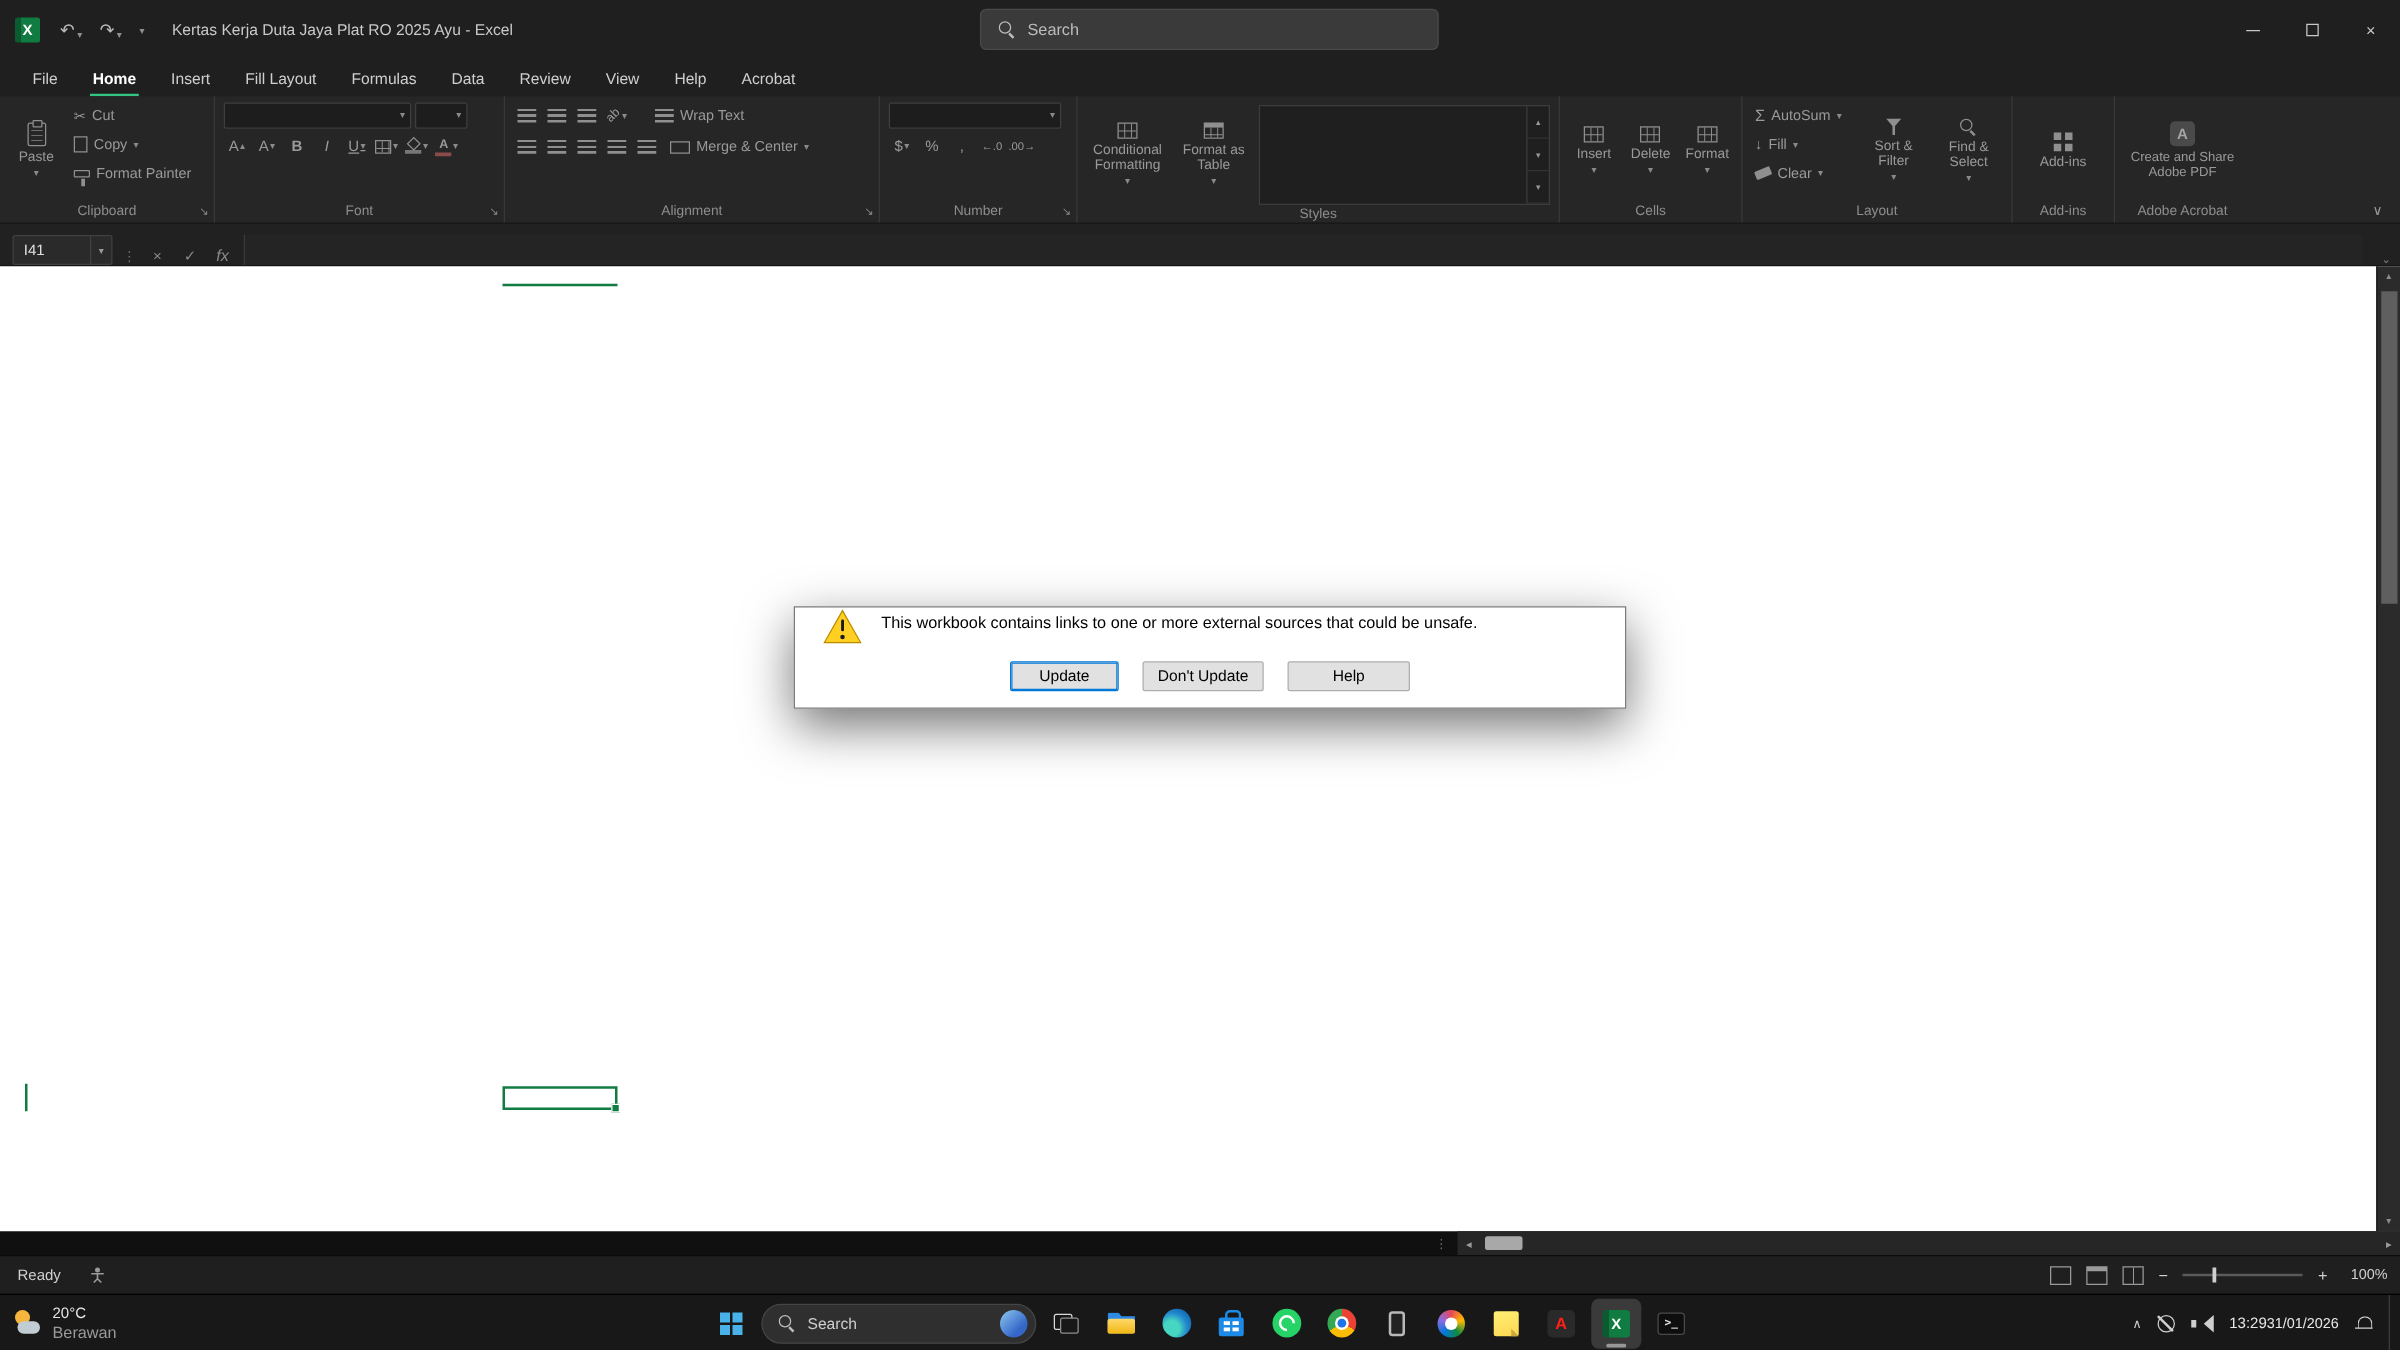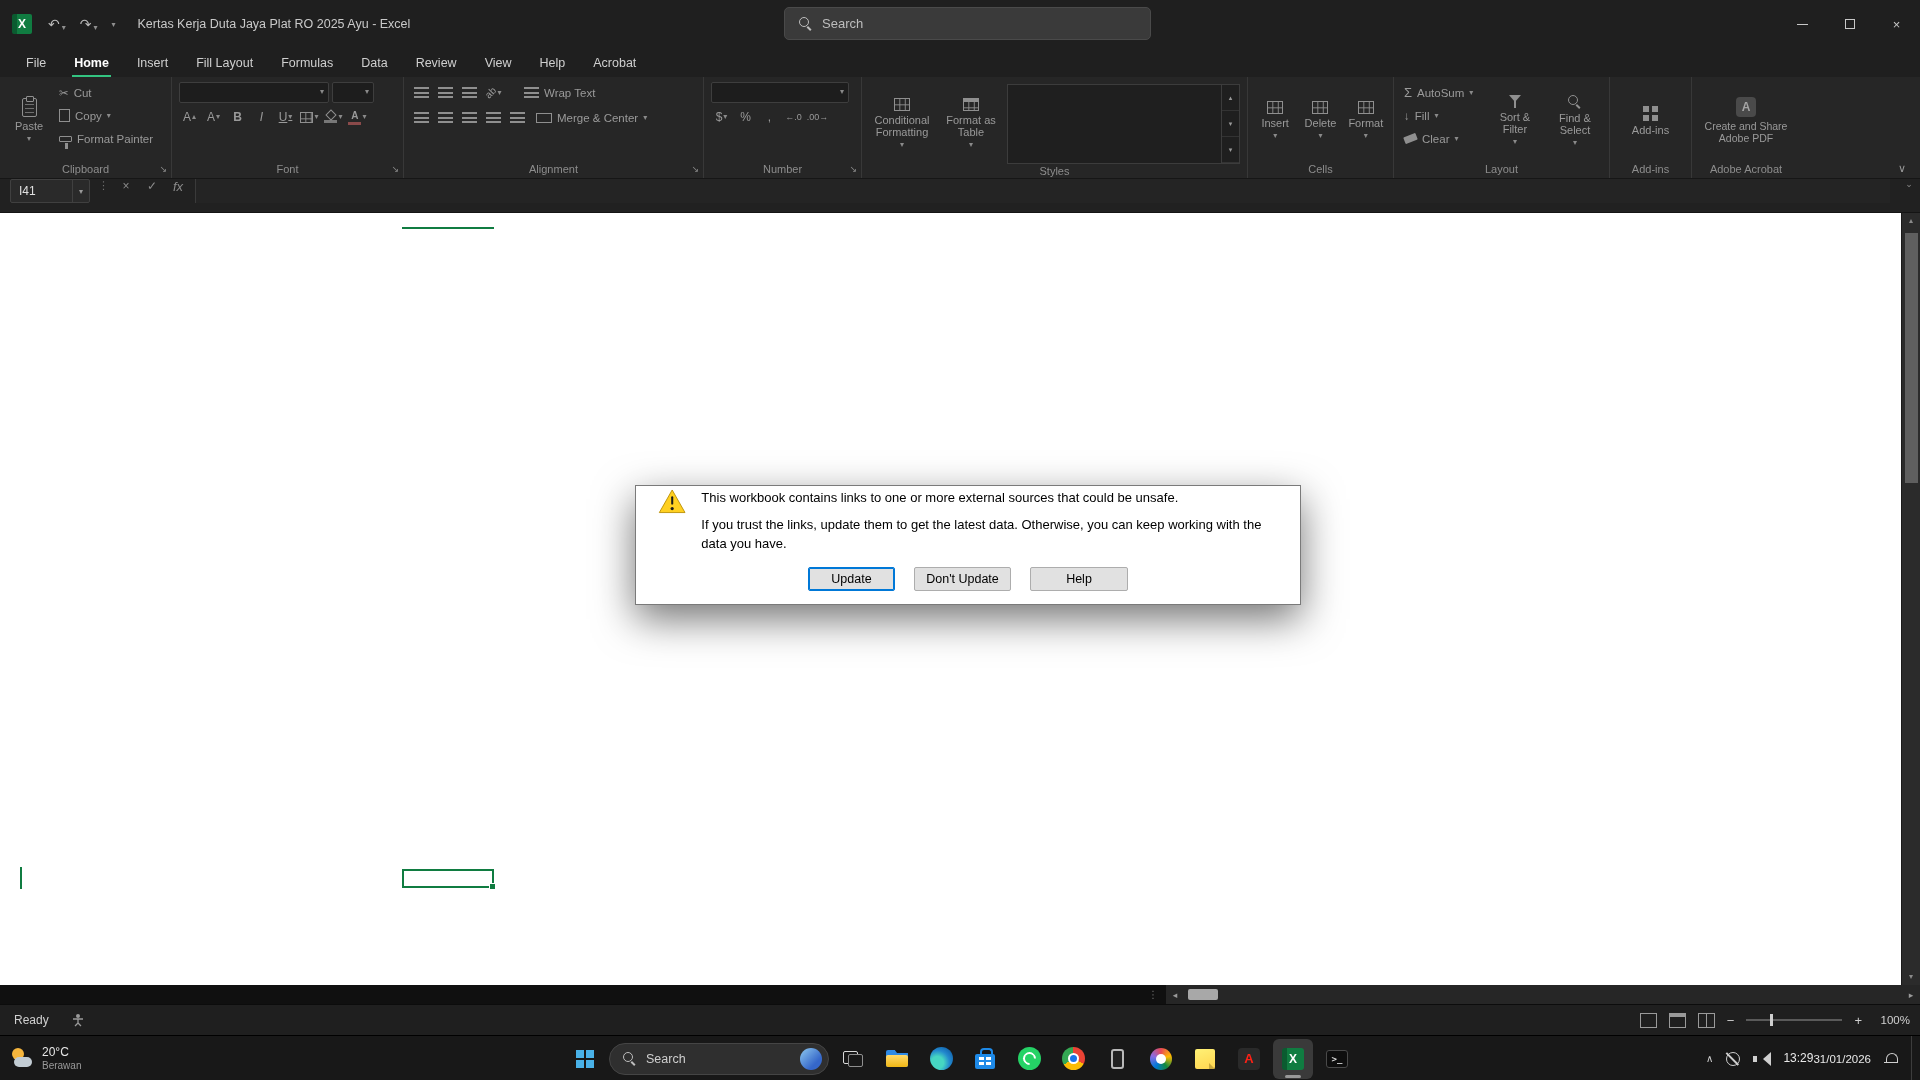--- a/index.html
+++ b/index.html
@@ -86,22 +86,22 @@
     linear-gradient(#8f8f8f,#8f8f8f) 9px 9px/6px 6px no-repeat}
   .i-acro{width:20px;height:20px;border-radius:4px;background:#4a4a4a;color:#a5a5a5;font-weight:bold;font-size:12px;
     display:flex;align-items:center;justify-content:center}
   .gallery{flex:1;height:80px;background:#1f1f1f;border:1px solid #3c3c3c;display:flex;margin-top:2px}
   .gallery .gal-main{flex:1}
   .gal-strip{width:18px;border-left:1px solid #3c3c3c;display:flex;flex-direction:column}
   .gal-strip span{flex:1;display:flex;align-items:center;justify-content:center;font-size:7px;color:#9a9a9a;border-bottom:1px solid #333}
   .ab-rot{display:inline-block;transform:rotate(-45deg);font-size:10px;color:#9a9a9a}
 
   
-  .fbar{height:34px;background:#212121;border-bottom:1px solid #141414;display:flex;align-items:flex-start;
-    padding:0 0 12px 10px;gap:8px;flex:0 0 auto}
+  .fbar{height:34px;background:#212121;border-bottom:1px solid #141414;display:flex;align-items:flex-end;
+    padding:0 0 0 10px;gap:8px;flex:0 0 auto}
   .namebox{width:80px;height:24px;background:#2a2a2a;border:1px solid #404040;border-radius:2px;display:flex;align-items:center}
   .namebox .nv{flex:1;padding-left:8px;color:#e0e0e0;font-size:12px}
   .namebox .nd{width:17px;border-left:1px solid #404040;display:flex;align-items:center;justify-content:center;
     font-size:8px;color:#9a9a9a;height:100%}
   .fgrip{color:#6f6f6f;font-size:11px}
   .fico{color:#8a8a8a;font-size:12px;width:18px;text-align:center}
   .fx{font-style:italic;font-size:13px}
   .finput{flex:1;height:24px;background:#242424;border-left:1px solid #3a3a3a;margin-right:0}
   .fexp{width:22px;text-align:center;color:#8a8a8a;font-size:9px}
 
@@ -139,21 +139,21 @@
   .zval{width:36px;text-align:right;color:#d0d0d0;font-size:11.5px}
 
   
   .taskbar{height:45px;background:#181818;border-top:1px solid #000;position:relative;flex:0 0 auto}
   .weather{position:absolute;left:10px;top:0;height:45px;display:flex;align-items:center;gap:8px}
   .i-weather{width:24px;height:24px;position:relative}
   .i-weather::before{content:"";position:absolute;left:2px;top:1px;width:12px;height:12px;border-radius:50%;background:#F6B63D}
   .i-weather::after{content:"";position:absolute;left:4px;top:10px;width:18px;height:10px;border-radius:6px;background:#c2ccd3}
   .wtxt{display:flex;flex-direction:column;line-height:1.25}
   .wtemp{color:#e6e6e6;font-size:12px}
-  .wdesc{color:#9a9a9a;font-size:10px}
+  .wdesc{color:#9a9a9a;font-size:13px}
   .tb-center{position:absolute;left:565px;top:2px;height:41px;display:flex;align-items:center;gap:4px}
   .tbi{width:40px;height:40px;display:flex;align-items:center;justify-content:center;position:relative;border-radius:6px}
   .tbi.active{background:#3a3a3a}
   .tbi.active::after{content:"";position:absolute;bottom:1px;left:50%;transform:translateX(-50%);
     width:16px;height:3px;border-radius:2px;background:#989898}
   .win-logo{width:18px;height:18px;display:grid;grid-template-columns:8px 8px;gap:2px}
   .win-logo i{width:8px;height:8px;background:#49B2E8}
   .tsearch{width:220px;height:32px;background:#2f2f2f;border:1px solid #454545;border-radius:16px;
     display:flex;align-items:center;gap:9px;padding:0 6px 0 13px;color:#cfcfcf;font-size:12.5px}
   .bing{margin-left:auto;width:22px;height:22px;border-radius:50%;background:linear-gradient(135deg,#8ec9ef,#3567c9 70%)}
@@ -621,21 +621,20 @@
 
   <div class="dialog">
     <div class="dlg-body">
       <svg width="32" height="29" viewBox="0 0 32 29">
         <path d="M16 1.5 L30.5 27 H1.5 Z" fill="#FFD021" stroke="#B98C00" stroke-width="1"></path>
         <rect x="14.9" y="8.5" width="2.3" height="9.5" rx="1.1" fill="#1a1a1a"></rect>
         <circle cx="16" cy="22.5" r="1.8" fill="#1a1a1a"></circle>
       </svg>
       <div class="dlg-lines">
         <div class="l1">This workbook contains links to one or more external sources that could be unsafe.</div>
-        <div class="l2">If you trust the links, update them to get the latest data. Otherwise, you can keep working with the data you have.</div>
       </div>
     </div>
     <div class="dlg-btns">
       <span class="btn primary" style="width:87px">Update</span>
       <span class="btn" style="width:97px">Don't Update</span>
       <span class="btn" style="width:98px">Help</span>
     </div>
   </div>
 
 </div>

